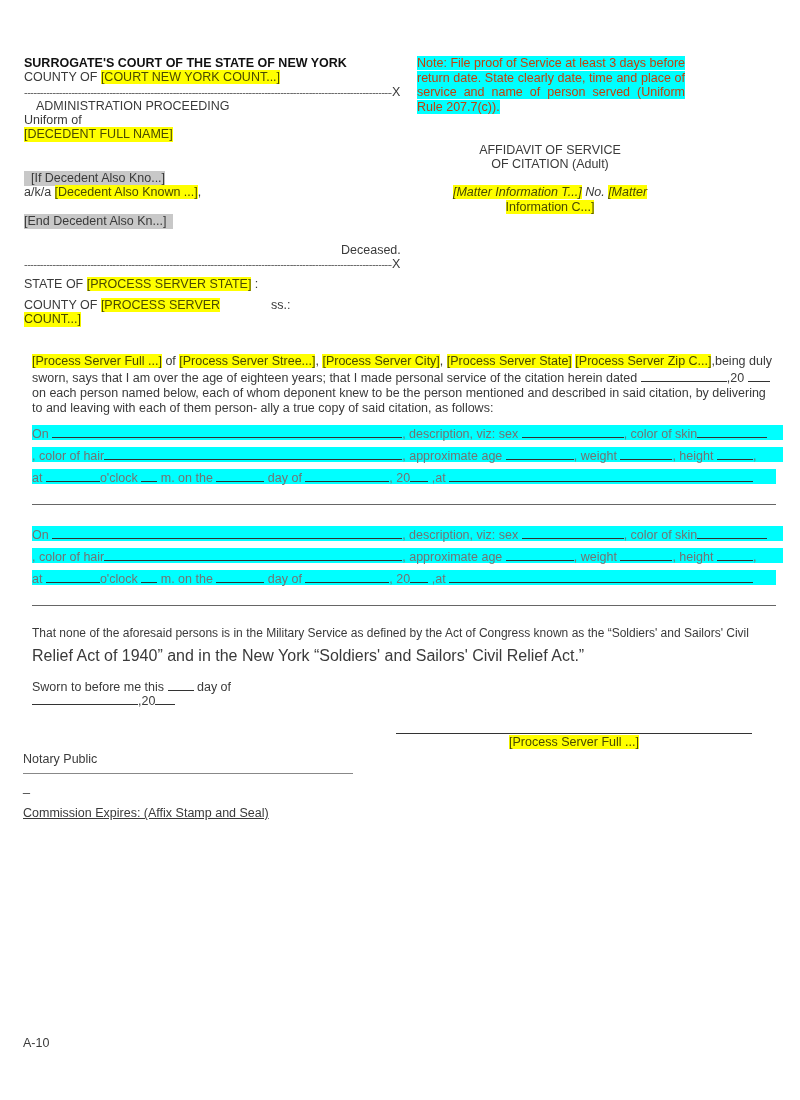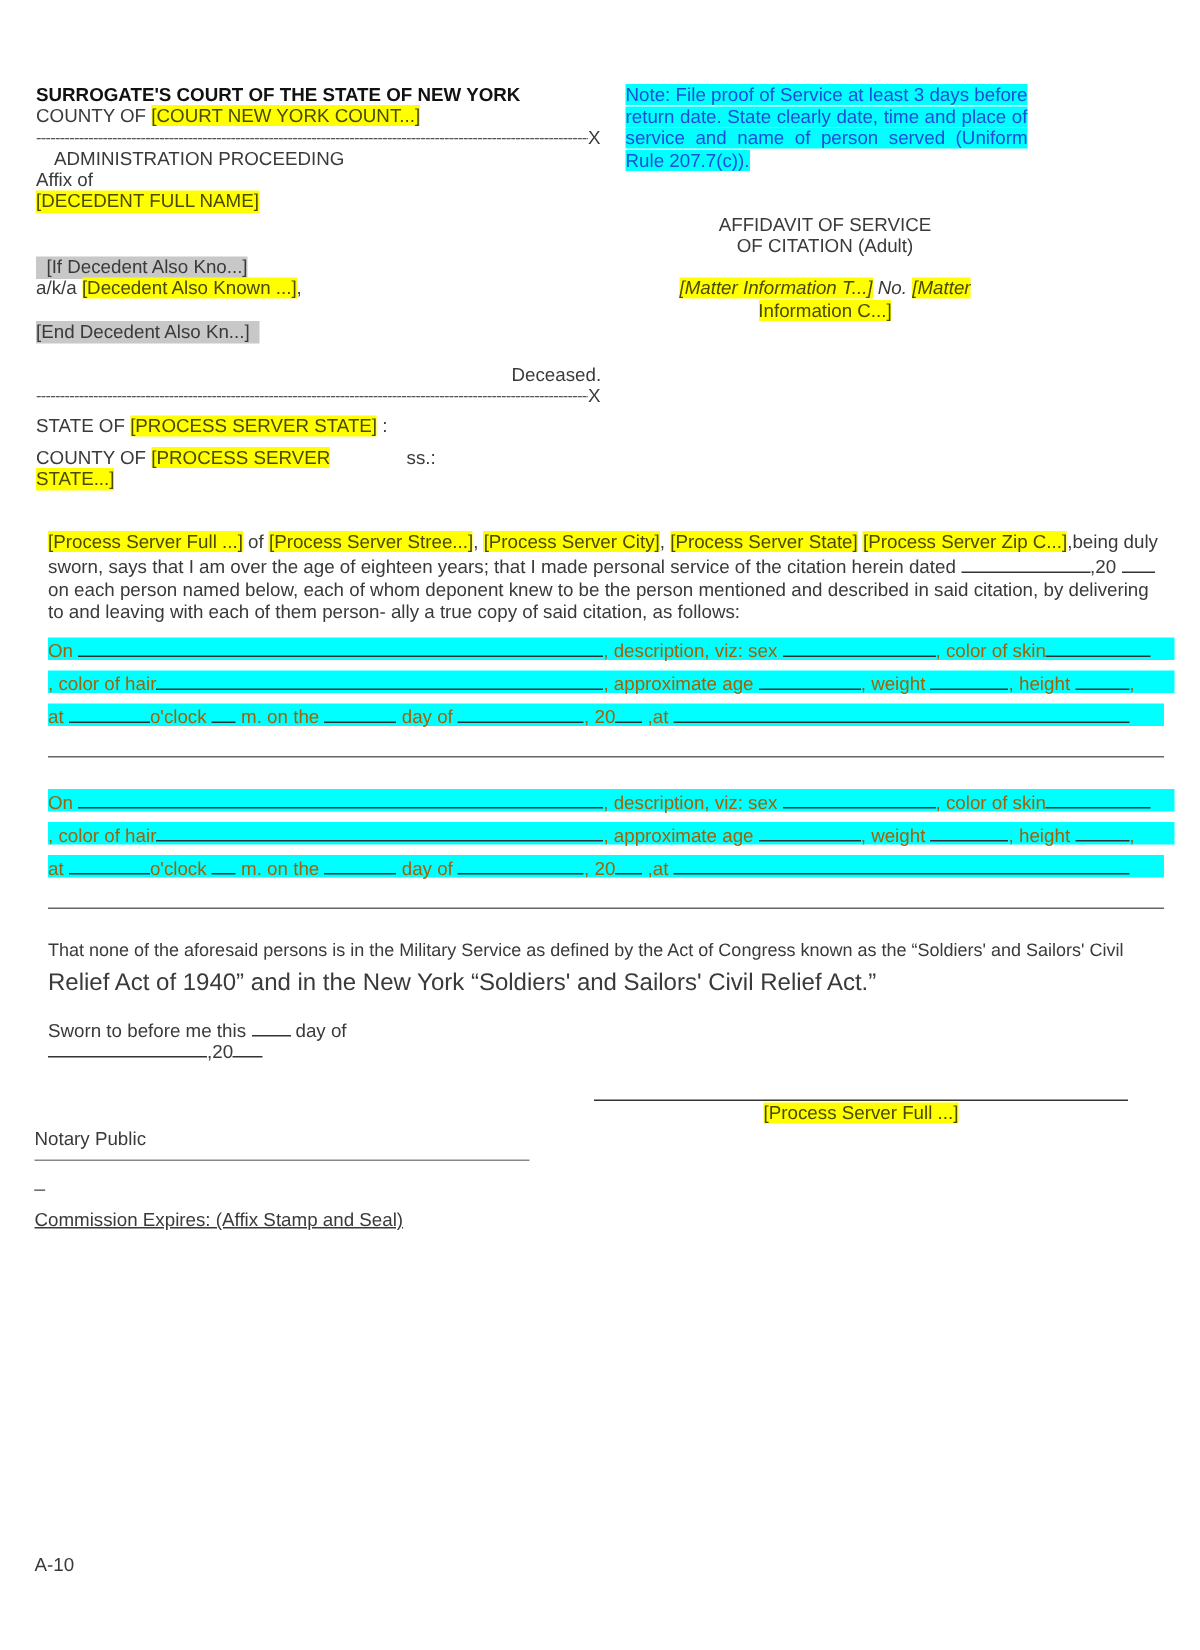--- a/index.html
+++ b/index.html
@@ -5,40 +5,40 @@
   html, body { margin:0; padding:0; background:#ffffff; }
   body { width:800px; height:1100px; position:relative; overflow:hidden;
          font-family:"Liberation Sans", sans-serif; color:#3a3a3a; font-size:12.5px; }
   .abs { position:absolute; white-space:nowrap; line-height:15px; }
   .hl { background:#ffff00; color:#4a4a00; }
   .gray { background:#c8c8c8; }
   .bold { font-weight:bold; color:#111; }
   .dash { overflow:hidden; color:#555; letter-spacing:-0.5px; font-size:11px; }
   .note { position:absolute; left:417px; top:56px; width:268px; font-size:12.5px;
           line-height:14.5px; text-align:justify; }
-  .note span { background:#00ffff; color:#1d4ed8; }
+  .note span { background:#00ffff; color:#c2410c; }
   .center { text-align:center; }
   .para { position:absolute; left:32px; top:354px; width:745px; line-height:15px; font-size:12.5px; }
   .row { position:absolute; left:32px; height:15px; background:#00ffff; line-height:15px;
-         white-space:nowrap; font-size:12.5px; color:#a16207; }
+         white-space:nowrap; font-size:12.5px; color:#737373; }
   .u { display:inline-block; border-bottom:1px solid #333; height:12px; vertical-align:baseline; }
   .hr { position:absolute; border-top:1px solid #666; height:0; }
 </style>
 </head>
 <body>
 
 <div class="abs bold" style="left:24px;top:56px;">SURROGATE'S COURT OF THE STATE OF NEW YORK</div>
 <div class="abs" style="left:24px;top:70px;">
   <span>COUNTY OF</span>
   <span class="hl">[COURT NEW YORK COUNT...]</span>
 </div>
 <div class="abs dash" style="left:24px;top:85px;width:368px;">------------------------------------------------------------------------------------------------------------------------------------------------</div>
 <div class="abs" style="left:392px;top:85px;">X</div>
 <div class="abs" style="left:36px;top:99px;">ADMINISTRATION PROCEEDING</div>
-<div class="abs" style="left:24px;top:113px;">Affix of</div>
+<div class="abs" style="left:24px;top:113px;">Uniform of</div>
 <div class="abs hl" style="left:24px;top:127px;">[DECEDENT FULL NAME]</div>
 
 <div class="abs gray" style="left:24px;top:171px;white-space:pre;">  [If Decedent Also Kno...]</div>
 <div class="abs" style="left:24px;top:185px;">
   <span>a/k/a</span>
   <span class="hl">[Decedent Also Known ...]</span><span>,</span>
 </div>
 <div class="abs gray" style="left:24px;top:214px;white-space:pre;">[End Decedent Also Kn...]  </div>
 
 <div class="abs" style="left:341px;top:243px;">Deceased.</div>
@@ -60,21 +60,21 @@
 
 <div class="abs" style="left:24px;top:277px;">
   <span>STATE OF</span>
   <span class="hl">[PROCESS SERVER STATE]</span>
   <span>:</span>
 </div>
 <div class="abs" style="left:24px;top:298px;">
   <span>COUNTY OF</span>
   <span class="hl">[PROCESS SERVER</span>
 </div>
-<div class="abs hl" style="left:24px;top:312px;">STATE...]</div>
+<div class="abs hl" style="left:24px;top:312px;">COUNT...]</div>
 <div class="abs" style="left:271px;top:298px;">ss.:</div>
 
 <div class="para">
   <span class="hl">[Process Server Full ...]</span>
   <span>of</span>
   <span class="hl">[Process Server Stree...]</span>,
   <span class="hl">[Process Server City]</span>,
   <span class="hl">[Process Server State]</span>
   <span class="hl">[Process Server Zip C...]</span><span>,being duly sworn, says that I am over the age of eighteen years; that I made personal service of the citation herein dated</span>
   <span class="u" style="width:86px;"></span><span>,20</span>

